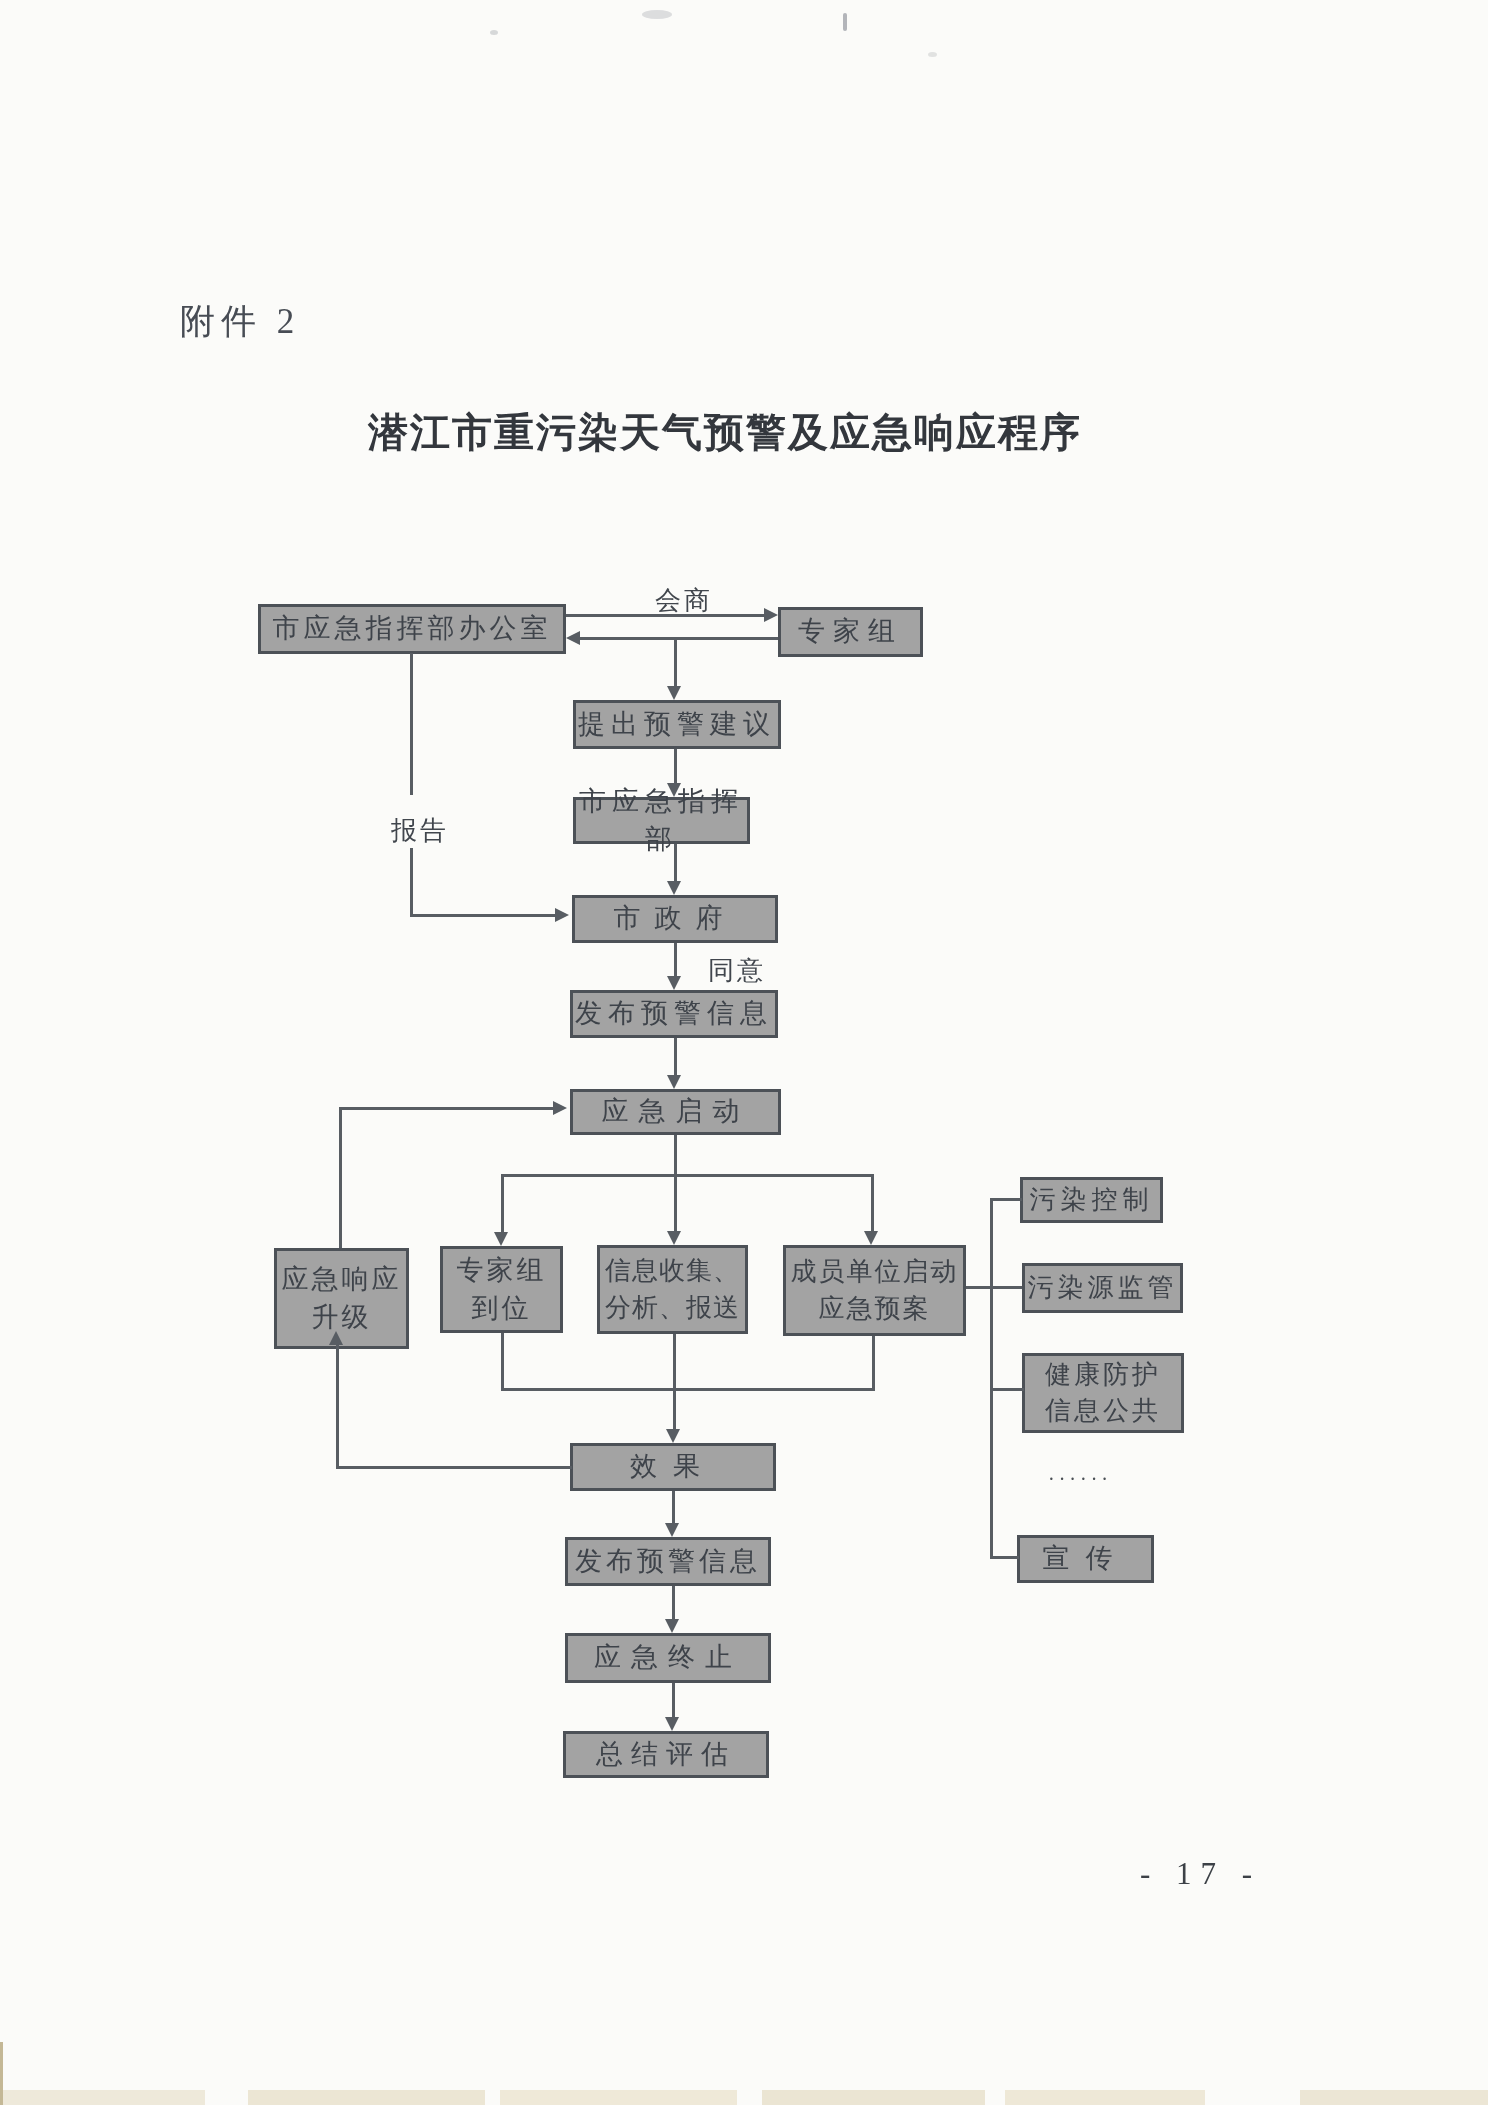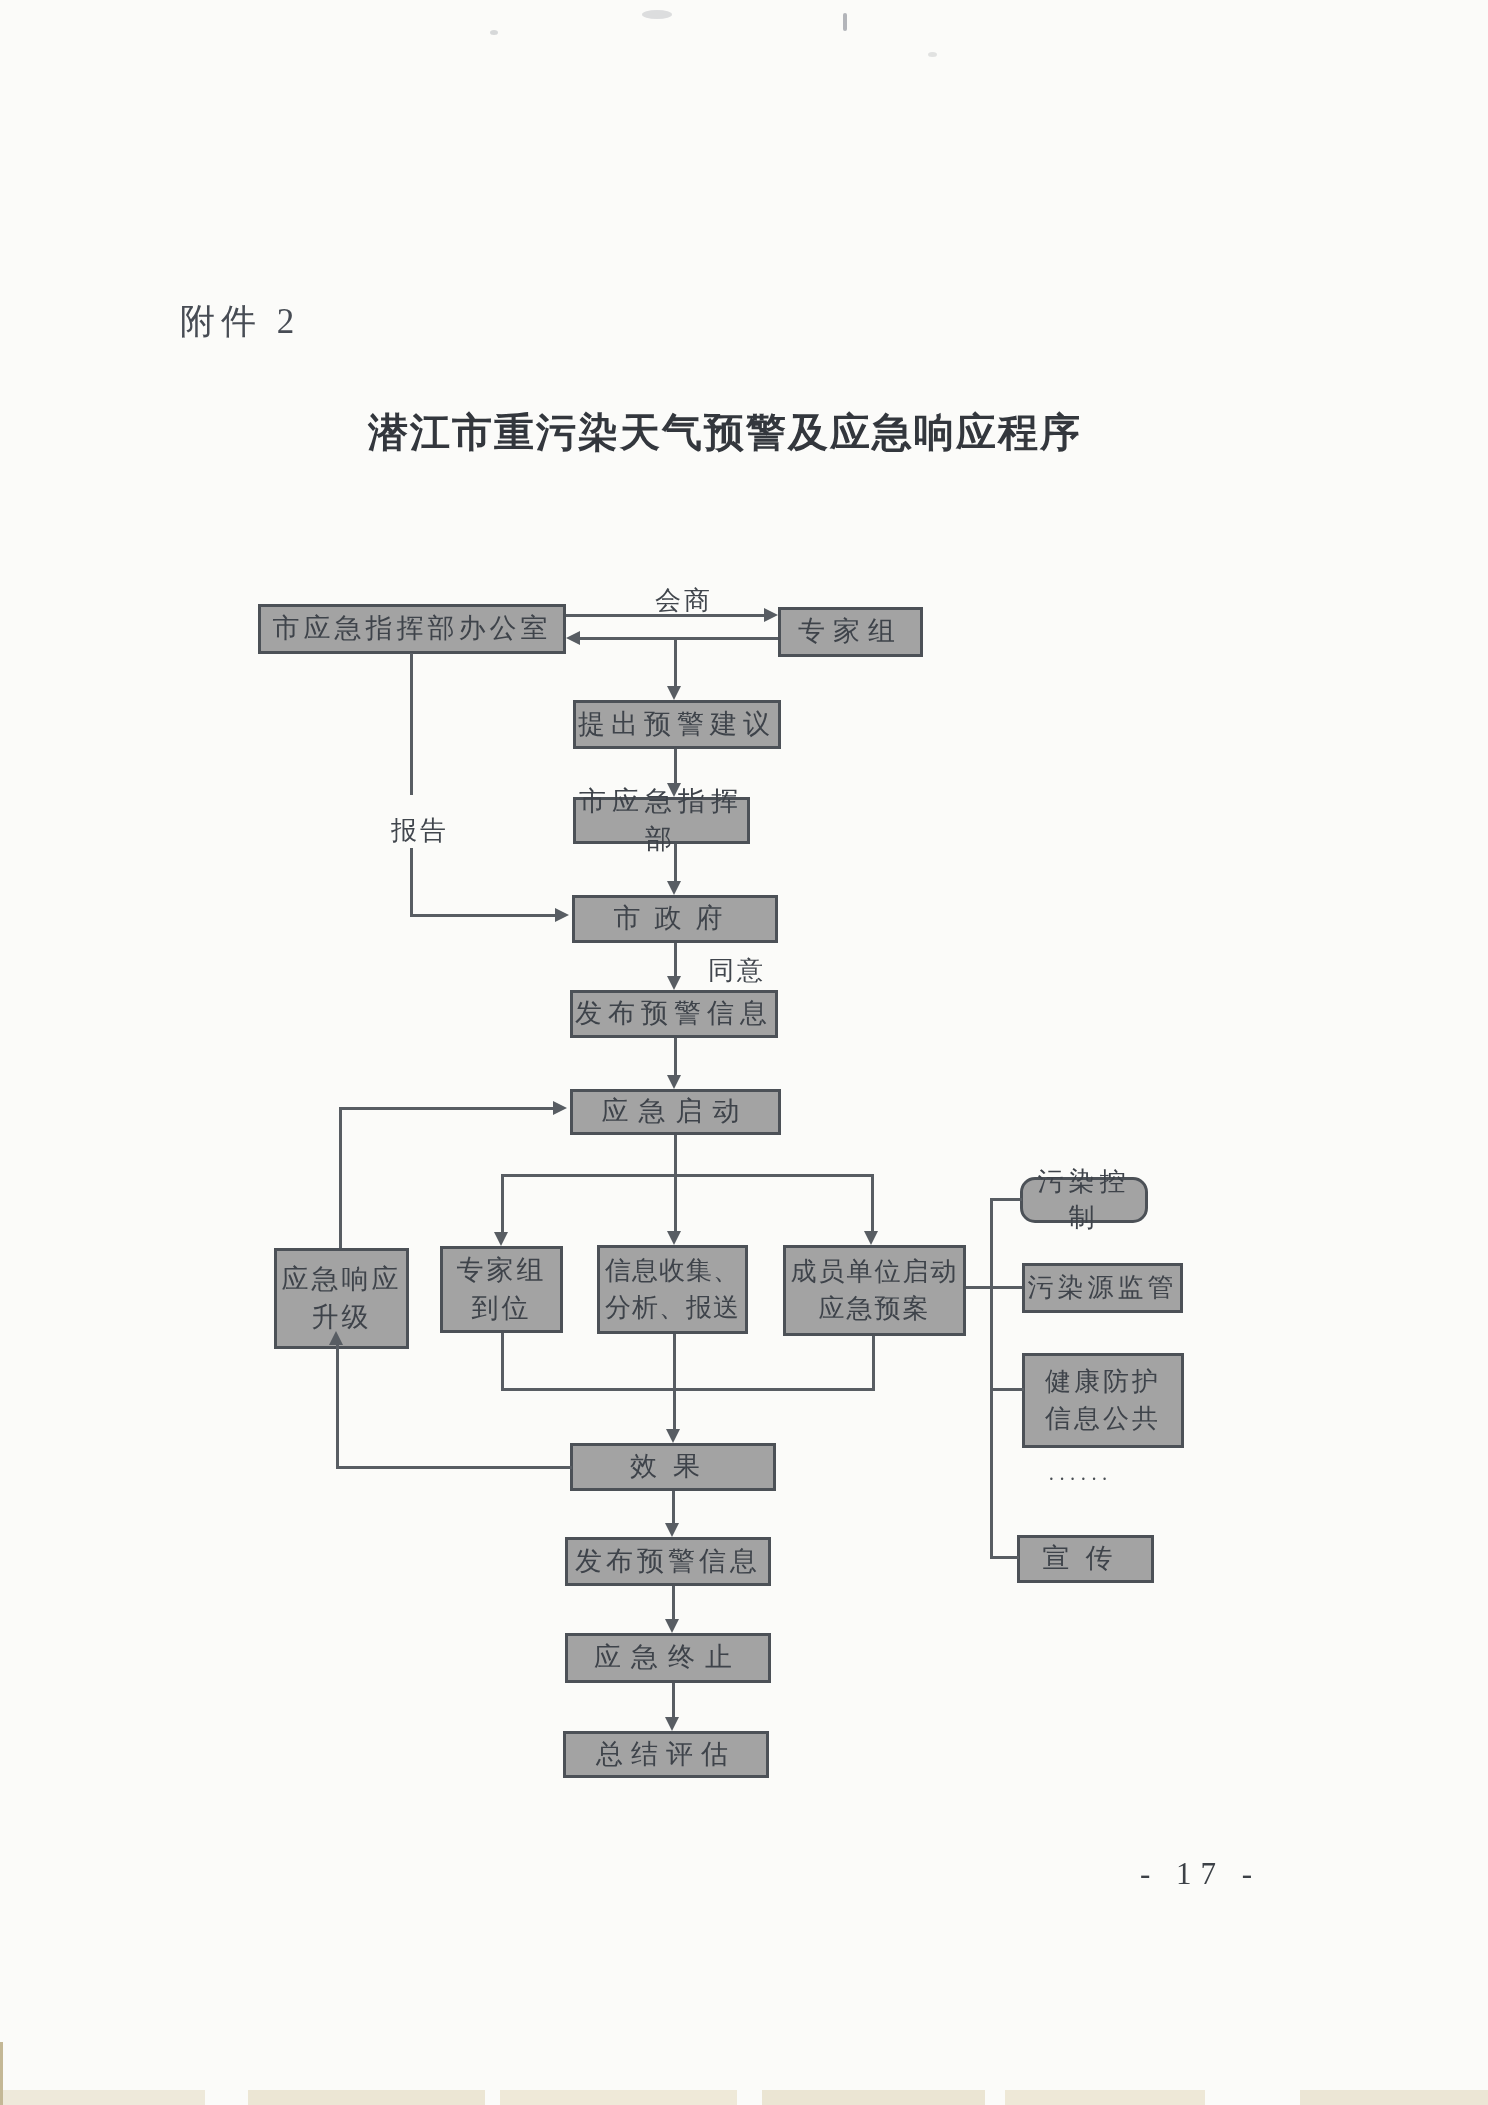--- a/index.html
+++ b/index.html
@@ -43,23 +43,23 @@
 <div class="node" style="left:570px;top:990px;width:208px;height:48px;letter-spacing:6px;">发布预警信息</div>
 <div class="node" style="left:570px;top:1089px;width:211px;height:46px;letter-spacing:10px;">应急启动</div>
 <div class="node" style="left:274px;top:1248px;width:135px;height:101px;letter-spacing:3px;">应急响应
 升级</div>
 <div class="node" style="left:440px;top:1246px;width:123px;height:87px;letter-spacing:3px;">专家组
 到位</div>
 <div class="node" style="left:597px;top:1245px;width:151px;height:89px;letter-spacing:1px;font-size:26px;">信息收集、
 分析、报送</div>
 <div class="node" style="left:783px;top:1245px;width:183px;height:91px;letter-spacing:2px;font-size:26px;">成员单位启动
 应急预案</div>
-<div class="node" style="left:1020px;top:1177px;width:128px;height:46px;letter-spacing:5px;font-size:26px;border-radius:15px;">污染控制</div>
+<div class="node" style="left:1020px;top:1177px;width:143px;height:46px;letter-spacing:5px;font-size:26px;">污染控制</div>
 <div class="node" style="left:1022px;top:1263px;width:161px;height:50px;letter-spacing:4px;font-size:26px;">污染源监管</div>
-<div class="node" style="left:1022px;top:1353px;width:162px;height:95px;letter-spacing:3px;font-size:26px;">健康防护
+<div class="node" style="left:1022px;top:1353px;width:162px;height:80px;letter-spacing:3px;font-size:26px;">健康防护
 信息公共</div>
 <div class="node" style="left:1017px;top:1535px;width:137px;height:48px;letter-spacing:16px;">宣传</div>
 <div class="node" style="left:570px;top:1443px;width:206px;height:48px;letter-spacing:16px;">效果</div>
 <div class="node" style="left:565px;top:1537px;width:206px;height:49px;letter-spacing:4px;">发布预警信息</div>
 <div class="node" style="left:565px;top:1633px;width:206px;height:50px;letter-spacing:10px;">应急终止</div>
 <div class="node" style="left:563px;top:1731px;width:206px;height:47px;letter-spacing:8px;">总结评估</div>
 
 <div class="lbl" style="left:655px;top:583px;">会商</div>
 <div class="lbl" style="left:391px;top:813px;">报告</div>
 <div class="lbl" style="left:708px;top:953px;">同意</div>

